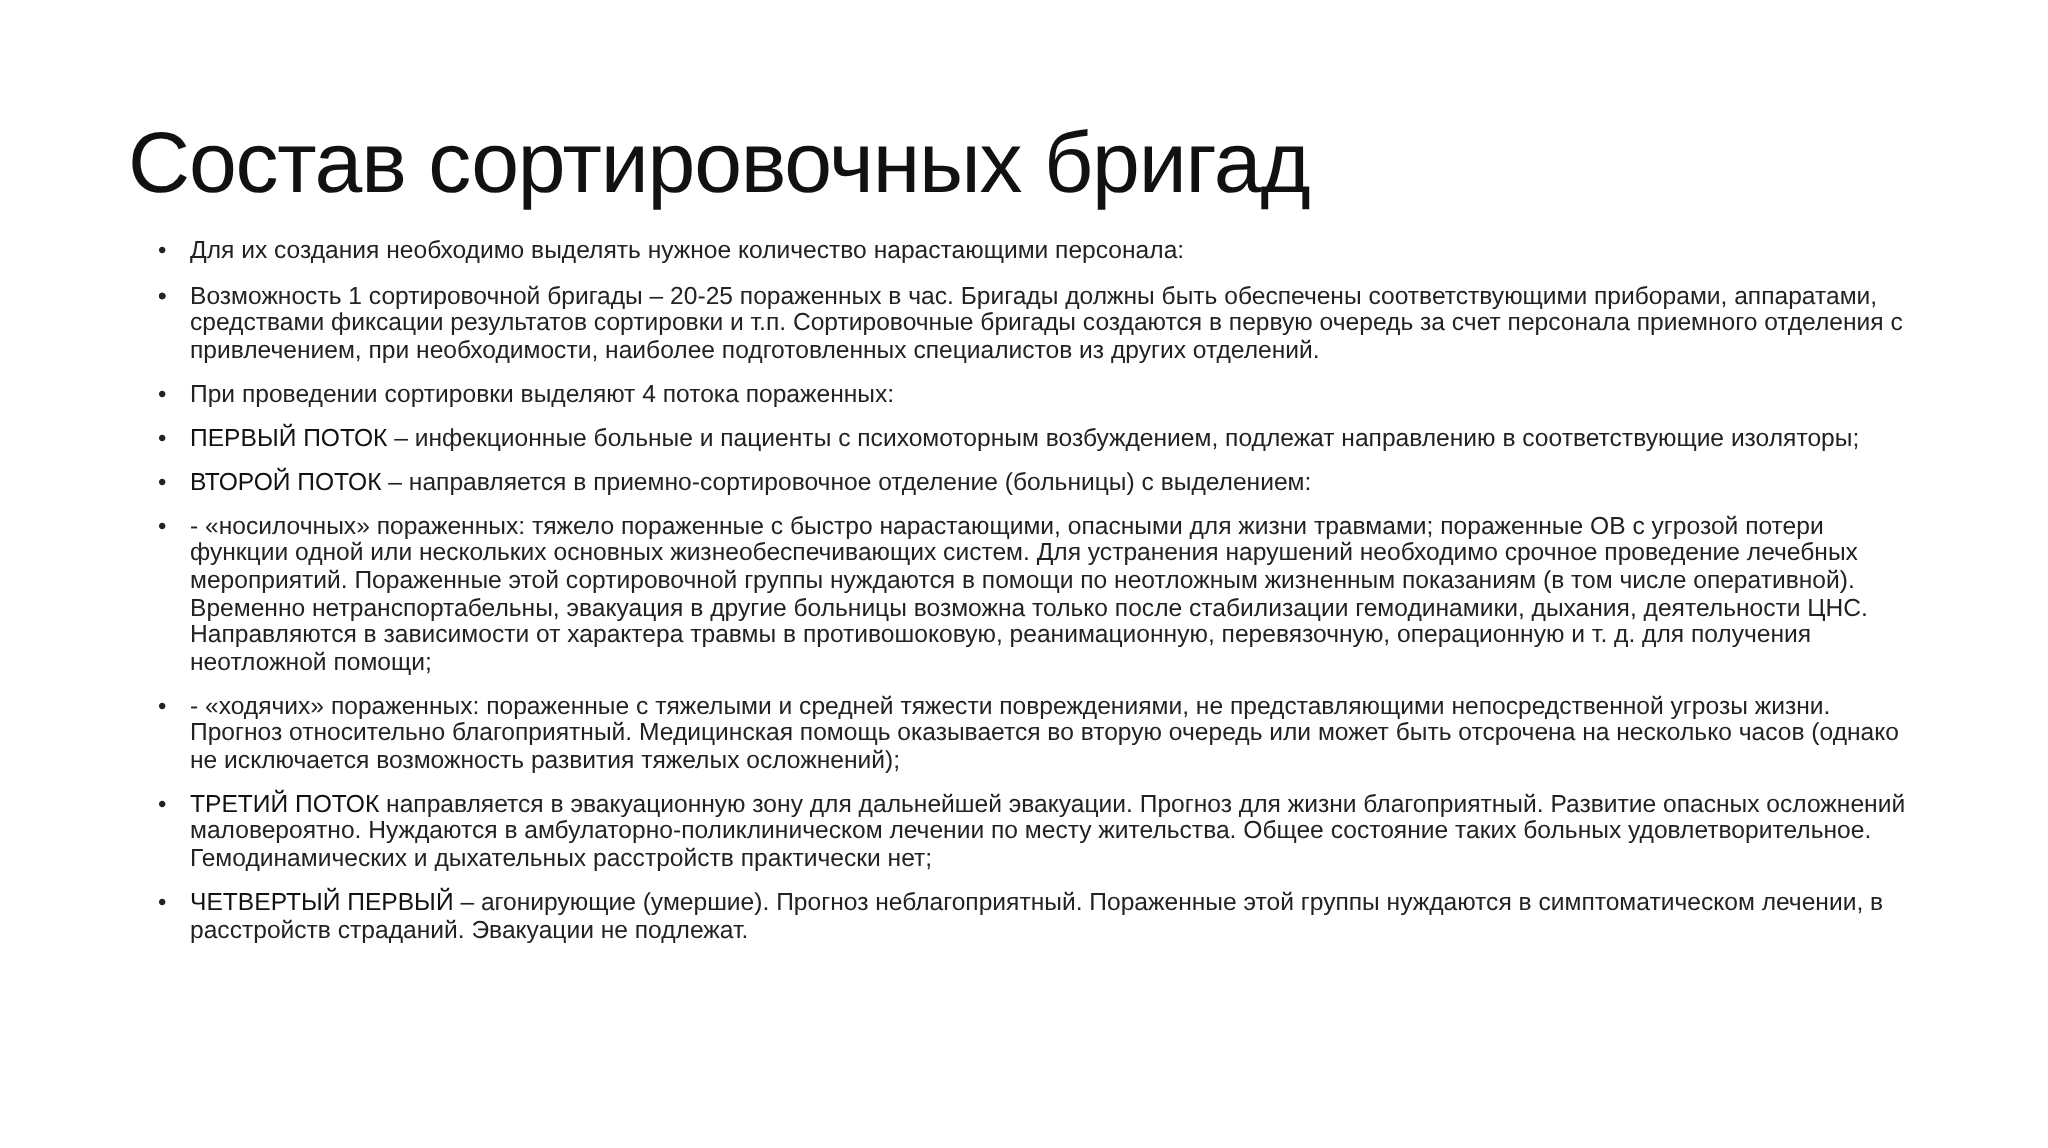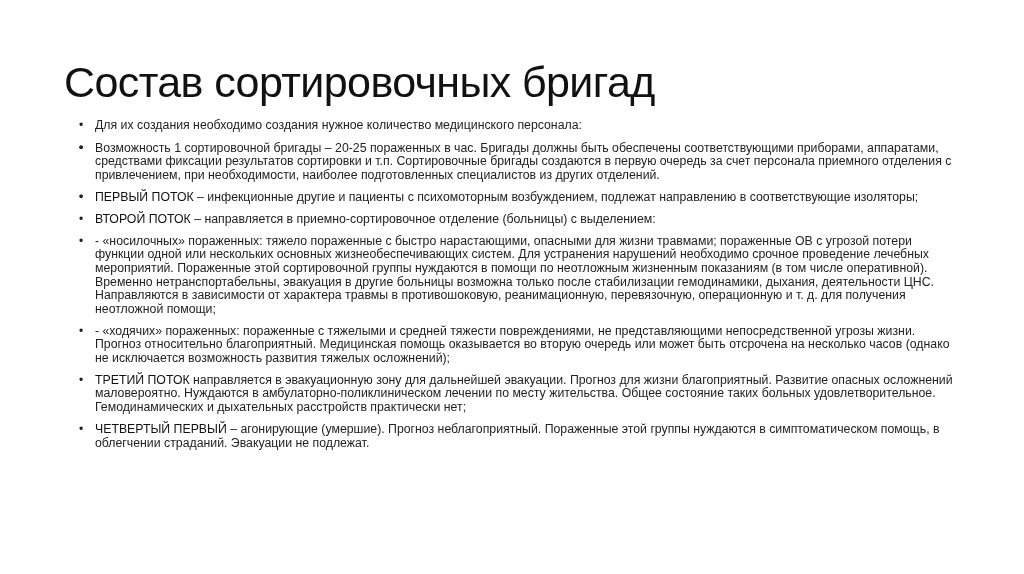--- a/index.html
+++ b/index.html
@@ -14,52 +14,53 @@
   .item b { font-weight: normal; color: #111; }
 </style>
 </head>
 <body>
 
 <h1 class="title">Состав сортировочных бригад</h1>
 
 <div class="content">
   <div class="item" style="margin-bottom:9px">
     <span class="bullet">•</span>
-    <span>Для их создания необходимо создания нужное количество медицинского персонала:</span>
+    <span>Для их создания необходимо выделять нужное количество нарастающими персонала:</span>
   </div>
   <div class="item" style="margin-bottom:9px">
     <span class="bullet">•</span>
   </div>
   <div class="item" style="margin-bottom:9px">
     <span class="bullet">•</span>
   </div>
   <div class="item">
     <span class="bullet">•</span>
     <span>Возможность 1 сортировочной бригады – 20-25 пораженных в час. Бригады должны быть обеспечены соответствующими приборами, аппаратами, средствами фиксации результатов сортировки и т.п. Сортировочные бригады создаются в первую очередь за счет персонала приемного отделения с привлечением, при необходимости, наиболее подготовленных специалистов из других отделений.</span>
   </div>
   <div class="item">
     <span class="bullet">•</span>
+    <span>При проведении сортировки выделяют 4 потока пораженных:</span>
   </div>
   <div class="item">
     <span class="bullet">•</span>
-    <b>ПЕРВЫЙ ПОТОК</b><span> – инфекционные другие и пациенты с психомоторным возбуждением, подлежат направлению в соответствующие изоляторы;</span>
+    <b>ПЕРВЫЙ ПОТОК</b><span> – инфекционные больные и пациенты с психомоторным возбуждением, подлежат направлению в соответствующие изоляторы;</span>
   </div>
   <div class="item">
     <span class="bullet">•</span>
     <b>ВТОРОЙ ПОТОК</b><span> – направляется в приемно-сортировочное отделение (больницы) с выделением:</span>
   </div>
   <div class="item">
     <span class="bullet">•</span>
     <span>- «носилочных» пораженных: тяжело пораженные с быстро нарастающими, опасными для жизни травмами; пораженные ОВ с угрозой потери функции одной или нескольких основных жизнеобеспечивающих систем. Для устранения нарушений необходимо срочное проведение лечебных мероприятий. Пораженные этой сортировочной группы нуждаются в помощи по неотложным жизненным показаниям (в том числе оперативной). Временно нетранспортабельны, эвакуация в другие больницы возможна только после стабилизации гемодинамики, дыхания, деятельности ЦНС. Направляются в зависимости от характера травмы в противошоковую, реанимационную, перевязочную, операционную и т. д. для получения неотложной помощи;</span>
   </div>
   <div class="item">
     <span class="bullet">•</span>
     <span>- «ходячих» пораженных: пораженные с тяжелыми и средней тяжести повреждениями, не представляющими непосредственной угрозы жизни. Прогноз относительно благоприятный. Медицинская помощь оказывается во вторую очередь или может быть отсрочена на несколько часов (однако не исключается возможность развития тяжелых осложнений);</span>
   </div>
   <div class="item">
     <span class="bullet">•</span>
     <b>ТРЕТИЙ ПОТОК</b><span> направляется в эвакуационную зону для дальнейшей эвакуации. Прогноз для жизни благоприятный. Развитие опасных осложнений маловероятно. Нуждаются в амбулаторно-поликлиническом лечении по месту жительства. Общее состояние таких больных удовлетворительное. Гемодинамических и дыхательных расстройств практически нет;</span>
   </div>
   <div class="item">
     <span class="bullet">•</span>
-    <b>ЧЕТВЕРТЫЙ ПЕРВЫЙ</b><span> – агонирующие (умершие). Прогноз неблагоприятный. Пораженные этой группы нуждаются в симптоматическом помощь, в облегчении страданий. Эвакуации не подлежат.</span>
+    <b>ЧЕТВЕРТЫЙ ПЕРВЫЙ</b><span> – агонирующие (умершие). Прогноз неблагоприятный. Пораженные этой группы нуждаются в симптоматическом лечении, в расстройств страданий. Эвакуации не подлежат.</span>
   </div>
 </div>
 
 </body></html>

